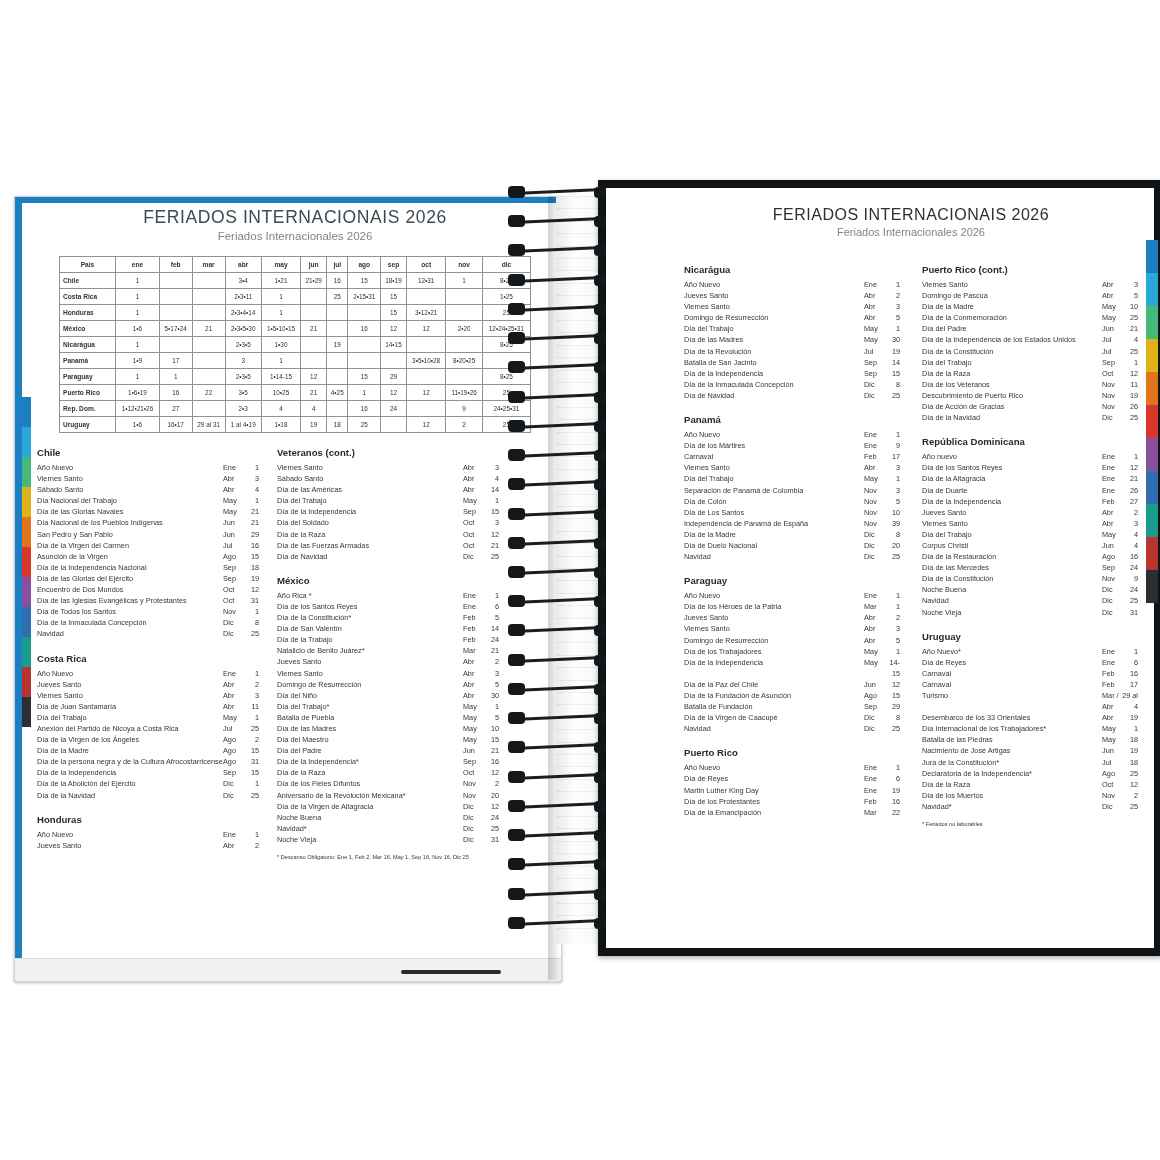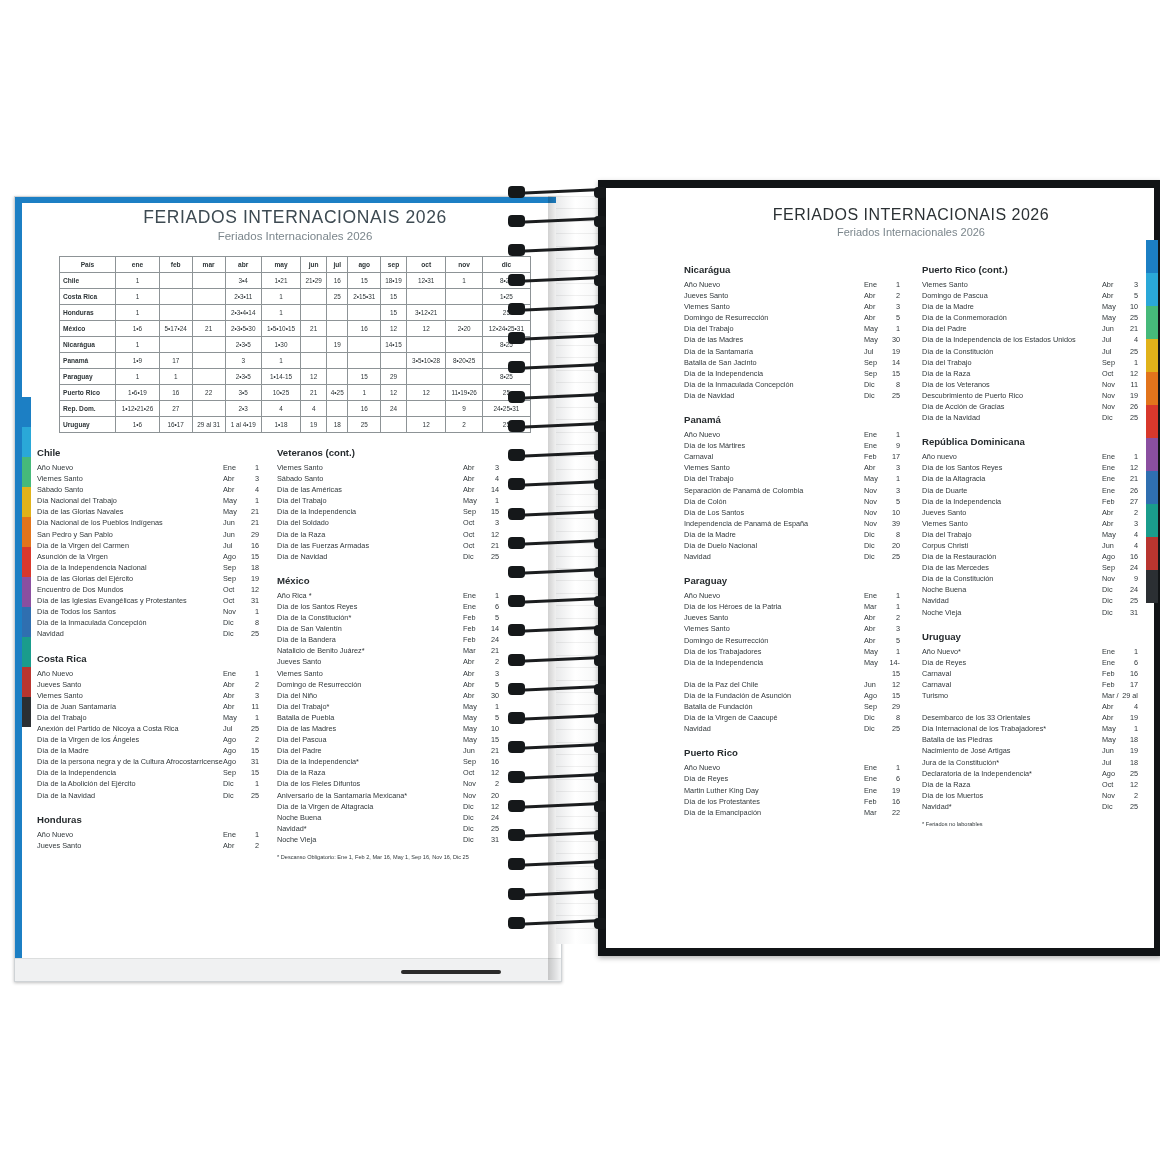--- a/index.html
+++ b/index.html
@@ -497,21 +497,21 @@
                 <span class="n">Día de la Constitución*</span>
                 <span class="m">Feb</span>
                 <span class="d">5</span>
               </li>
               <li>
                 <span class="n">Día de San Valentín</span>
                 <span class="m">Feb</span>
                 <span class="d">14</span>
               </li>
               <li>
-                <span class="n">Día de la Bandera</span>
+                <span class="n">Día de la Trabajo</span>
                 <span class="m">Feb</span>
                 <span class="d">24</span>
               </li>
               <li>
                 <span class="n">Natalicio de Benito Juárez*</span>
                 <span class="m">Mar</span>
                 <span class="d">21</span>
               </li>
               <li>
                 <span class="n">Jueves Santo</span>
@@ -542,21 +542,21 @@
                 <span class="n">Batalla de Puebla</span>
                 <span class="m">May</span>
                 <span class="d">5</span>
               </li>
               <li>
                 <span class="n">Día de las Madres</span>
                 <span class="m">May</span>
                 <span class="d">10</span>
               </li>
               <li>
-                <span class="n">Día del Pascua</span>
+                <span class="n">Día del Maestro</span>
                 <span class="m">May</span>
                 <span class="d">15</span>
               </li>
               <li>
                 <span class="n">Día del Padre</span>
                 <span class="m">Jun</span>
                 <span class="d">21</span>
               </li>
               <li>
                 <span class="n">Día de la Independencia*</span>
@@ -567,21 +567,21 @@
                 <span class="n">Día de la Raza</span>
                 <span class="m">Oct</span>
                 <span class="d">12</span>
               </li>
               <li>
                 <span class="n">Día de los Fieles Difuntos</span>
                 <span class="m">Nov</span>
                 <span class="d">2</span>
               </li>
               <li>
-                <span class="n">Aniversario de la Santamaría Mexicana*</span>
+                <span class="n">Aniversario de la Revolución Mexicana*</span>
                 <span class="m">Nov</span>
                 <span class="d">20</span>
               </li>
               <li>
                 <span class="n">Día de la Virgen de Altagracia</span>
                 <span class="m">Dic</span>
                 <span class="d">12</span>
               </li>
               <li>
                 <span class="n">Noche Buena</span>
@@ -705,21 +705,21 @@
                 <span class="n">Día del Trabajo</span>
                 <span class="m">May</span>
                 <span class="d">1</span>
               </li>
               <li>
                 <span class="n">Día de las Madres</span>
                 <span class="m">May</span>
                 <span class="d">30</span>
               </li>
               <li>
-                <span class="n">Día de la Santamaría</span>
+                <span class="n">Día de la Revolución</span>
                 <span class="m">Jul</span>
                 <span class="d">19</span>
               </li>
               <li>
                 <span class="n">Batalla de San Jacinto</span>
                 <span class="m">Sep</span>
                 <span class="d">14</span>
               </li>
               <li>
                 <span class="n">Día de la Independencia</span>

